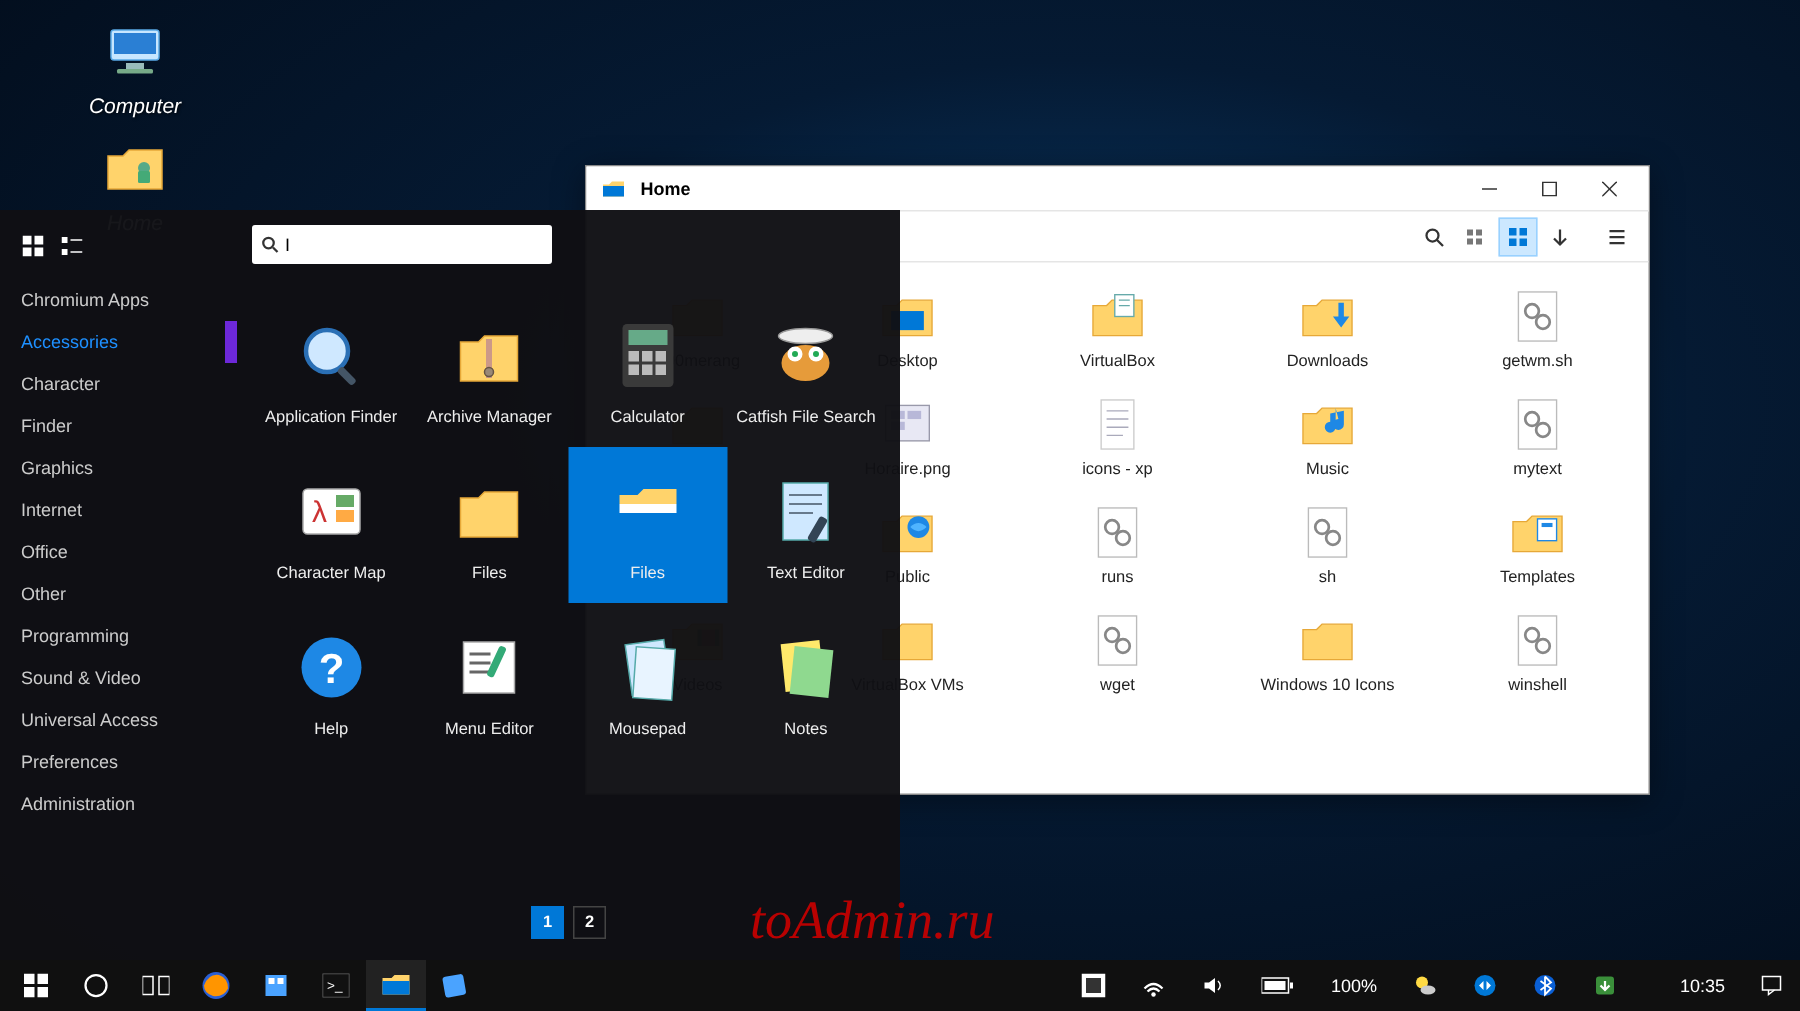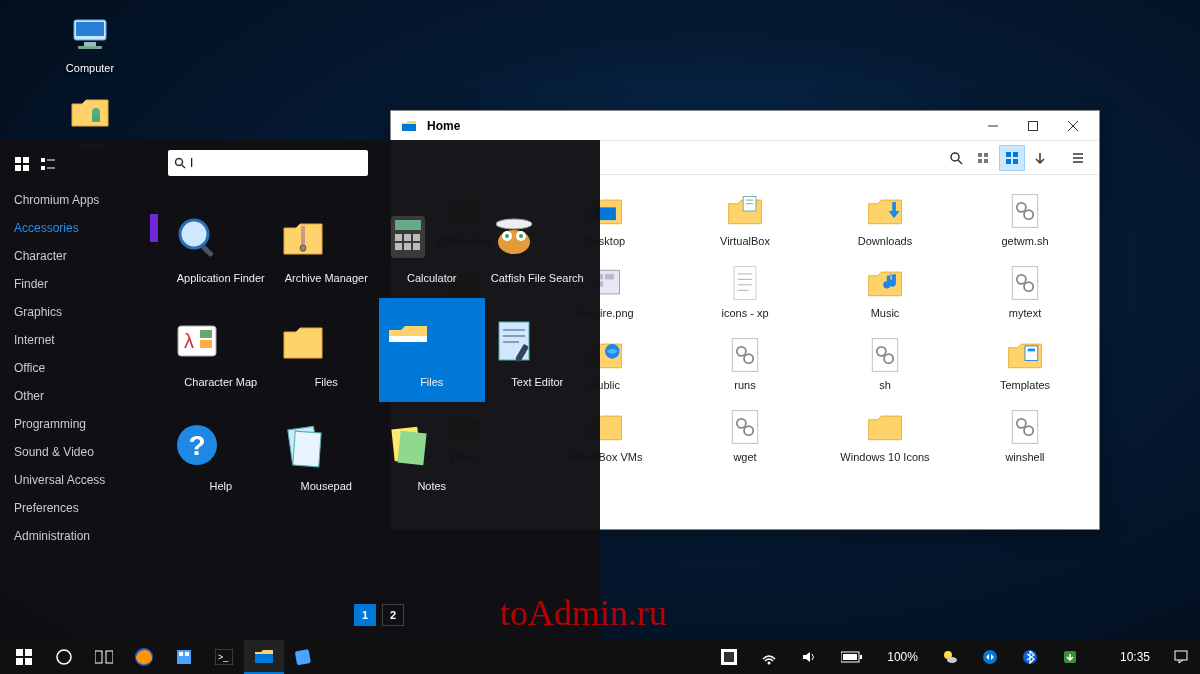--- a/index.html
+++ b/index.html
@@ -1,34 +1,34 @@
 <!DOCTYPE html>
 <html><head>
 <meta charset="utf-8">
 <style>
 * { margin: 0; padding: 0; box-sizing: border-box; font-family: -apple-system, BlinkMacSystemFont, "Segoe UI", sans-serif; }
 body { width: 1200px; height: 674px; overflow: hidden; background: radial-gradient(ellipse at 60% 40%, #0a3d6e 0%, #051a33 40%, #020b18 100%); position: relative; }
 
 
 .desktop-icon { position: absolute; display: flex; flex-direction: column; align-items: center; gap: 4px; width: 80px; cursor: pointer; }
 .desktop-icon .icon-box { width: 48px; height: 48px; display: flex; align-items: center; justify-content: center; }
-.desktop-icon span { color: #fff; font-size: 11px; text-shadow: 1px 1px 2px rgba(0,0,0,0.8); text-align: center; }
+.desktop-icon span { color: #fff; font-size: 14px; text-shadow: 1px 1px 2px rgba(0,0,0,0.8); text-align: center; font-style: italic; }
 
 
 .start-menu { position: absolute; left: 0; top: 140px; width: 600px; height: 500px; background: rgba(15,15,20,0.97); display: flex; color: #fff; }
 .sm-categories { width: 158px; padding: 8px 0; }
 .sm-cat-item { padding: 7px 14px; font-size: 12px; cursor: pointer; color: #ccc; }
 .sm-cat-item.active { color: #1e90ff; border-right: 8px solid #6d28d9; }
 .sm-view-toggle { display: flex; gap: 10px; padding: 8px 14px 14px; }
 .sm-view-toggle .vt-btn { width: 16px; height: 16px; display: flex; align-items: center; justify-content: center; cursor: pointer; }
 .sm-apps { flex: 1; padding: 10px 0 0; position: relative; }
 .sm-search { margin: 0 10px 18px; width: 200px; height: 26px; background: #fff; border-radius: 2px; display: flex; align-items: center; padding: 0 6px; gap: 4px; }
 .sm-search input { flex: 1; border: none; outline: none; font-size: 12px; }
 .sm-app-grid { display: grid; grid-template-columns: repeat(4, 1fr); gap: 0; padding: 0 10px; }
-.sm-app { display: flex; flex-direction: column; gap: 10px; padding: 18px 4px 14px; cursor: pointer; }
+.sm-app { display: flex; flex-direction: column; align-items: center; gap: 10px; padding: 18px 4px 14px; cursor: pointer; }
 .sm-app.highlighted { background: #0078d7; }
 .sm-app .app-icon { width: 50px; height: 50px; display: flex; align-items: center; justify-content: center; }
 .sm-app span { font-size: 11px; color: #eee; text-align: center; }
 .sm-pagination { position: absolute; bottom: 14px; left: 50%; transform: translateX(-50%); display: flex; gap: 6px; }
 .sm-page-btn { width: 22px; height: 22px; display: flex; align-items: center; justify-content: center; font-size: 11px; font-weight: bold; cursor: pointer; border: 1px solid #444; }
 .sm-page-btn.active { background: #0078d7; border-color: #0078d7; }
 
 
 .fm-window { position: absolute; left: 390px; top: 110px; width: 710px; height: 420px; background: #fff; border: 1px solid #888; box-shadow: 0 4px 20px rgba(0,0,0,0.4); display: flex; flex-direction: column; }
 .fm-titlebar { height: 30px; display: flex; align-items: center; padding: 0 6px 0 10px; background: #fff; border-bottom: 1px solid #e5e5e5; }
@@ -46,21 +46,21 @@
 
 
 .taskbar { position: absolute; left: 0; bottom: 0; width: 1200px; height: 34px; background: #101010; display: flex; align-items: center; padding: 0 4px; }
 .tb-btn { width: 40px; height: 34px; display: flex; align-items: center; justify-content: center; cursor: pointer; }
 .tb-btn.active { border-bottom: 2px solid #0078d7; background: rgba(255,255,255,0.08); }
 .tb-spacer { flex: 1; }
 .tb-tray { display: flex; align-items: center; gap: 24px; padding: 0 8px; color: #fff; font-size: 12px; }
 .tb-tray-item { display: flex; align-items: center; justify-content: center; cursor: pointer; }
 
 
-.watermark { position: absolute; left: 500px; bottom: 40px; color: #c00; font-size: 36px; font-family: Georgia, serif; opacity: 0.9; }
+.watermark { position: absolute; left: 500px; bottom: 40px; color: #c00; font-size: 36px; font-family: Georgia, serif; font-style: italic; opacity: 0.9; }
 
 
 .folder-svg { width: 40px; height: 40px; }
 .small-folder-svg { width: 16px; height: 16px; }
 </style>
 </head>
 <body>
 
 <div class="desktop-icon" style="left:50px;top:10px">
   <div class="icon-box">
@@ -487,20 +487,32 @@
             <svg width="50" height="50">
               <circle cx="25" cy="25" r="20" fill="#1e88e5"></circle>
               <text x="25" y="35" font-size="28" fill="#fff" text-anchor="middle" font-weight="bold">?</text>
             </svg>
           </div>
           <span>Help</span>
         </div>
         <div class="sm-app">
           <div class="app-icon">
             <svg width="50" height="50">
+              <rect x="8" y="8" width="34" height="34" fill="#fff" stroke="#aaa"></rect>
+              <line x1="12" y1="16" x2="26" y2="16" stroke="#666" stroke-width="2"></line>
+              <line x1="12" y1="22" x2="26" y2="22" stroke="#666" stroke-width="2"></line>
+              <line x1="12" y1="28" x2="26" y2="28" stroke="#666" stroke-width="2"></line>
+              <rect x="28" y="10" width="5" height="22" rx="2" transform="rotate(25 30 20)" fill="#3a7"></rect>
+            </svg>
+          </div>
+          <span>Menu Editor</span>
+        </div>
+        <div class="sm-app">
+          <div class="app-icon">
+            <svg width="50" height="50">
               <rect x="12" y="8" width="26" height="34" fill="#cfe8ff" stroke="#5aa" transform="rotate(-8 25 25)"></rect>
               <rect x="16" y="12" width="26" height="34" fill="#e8f4ff" stroke="#5aa" transform="rotate(4 29 29)"></rect>
             </svg>
           </div>
           <span>Mousepad</span>
         </div>
         <div class="sm-app">
           <div class="app-icon">
             <svg width="50" height="50">
               <rect x="10" y="8" width="26" height="32" fill="#ffe96b" transform="rotate(-6 23 24)"></rect>

